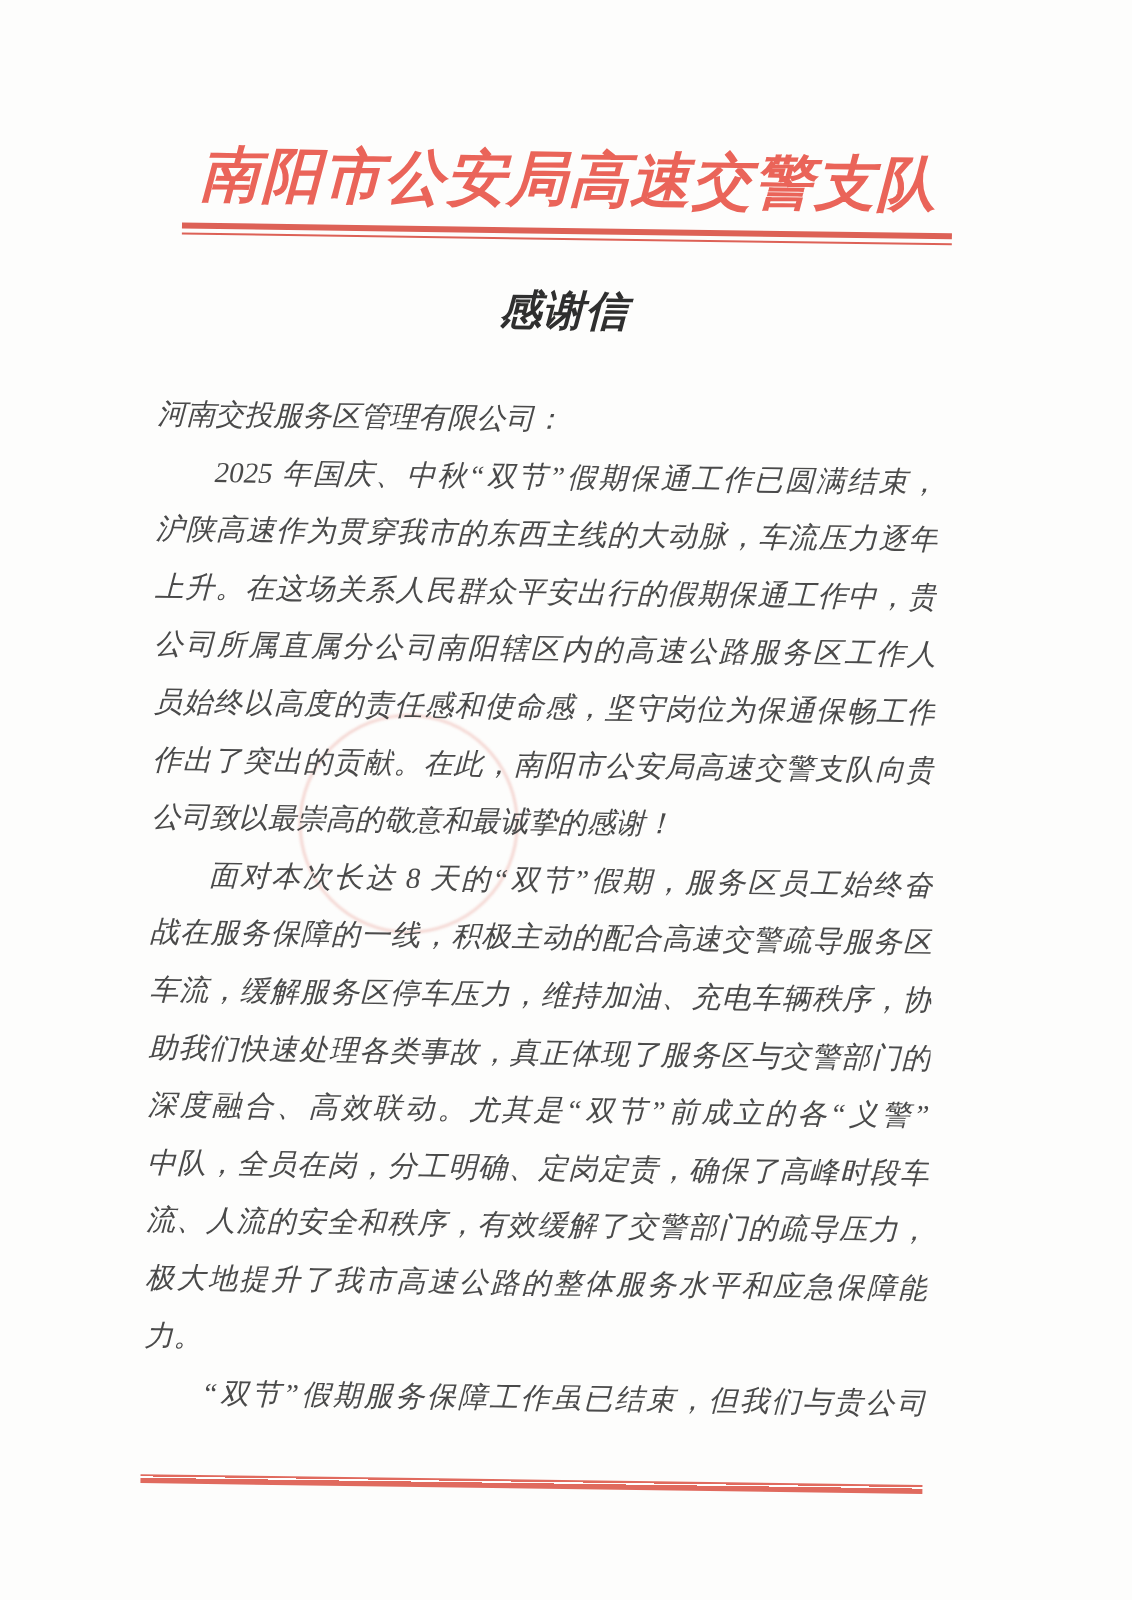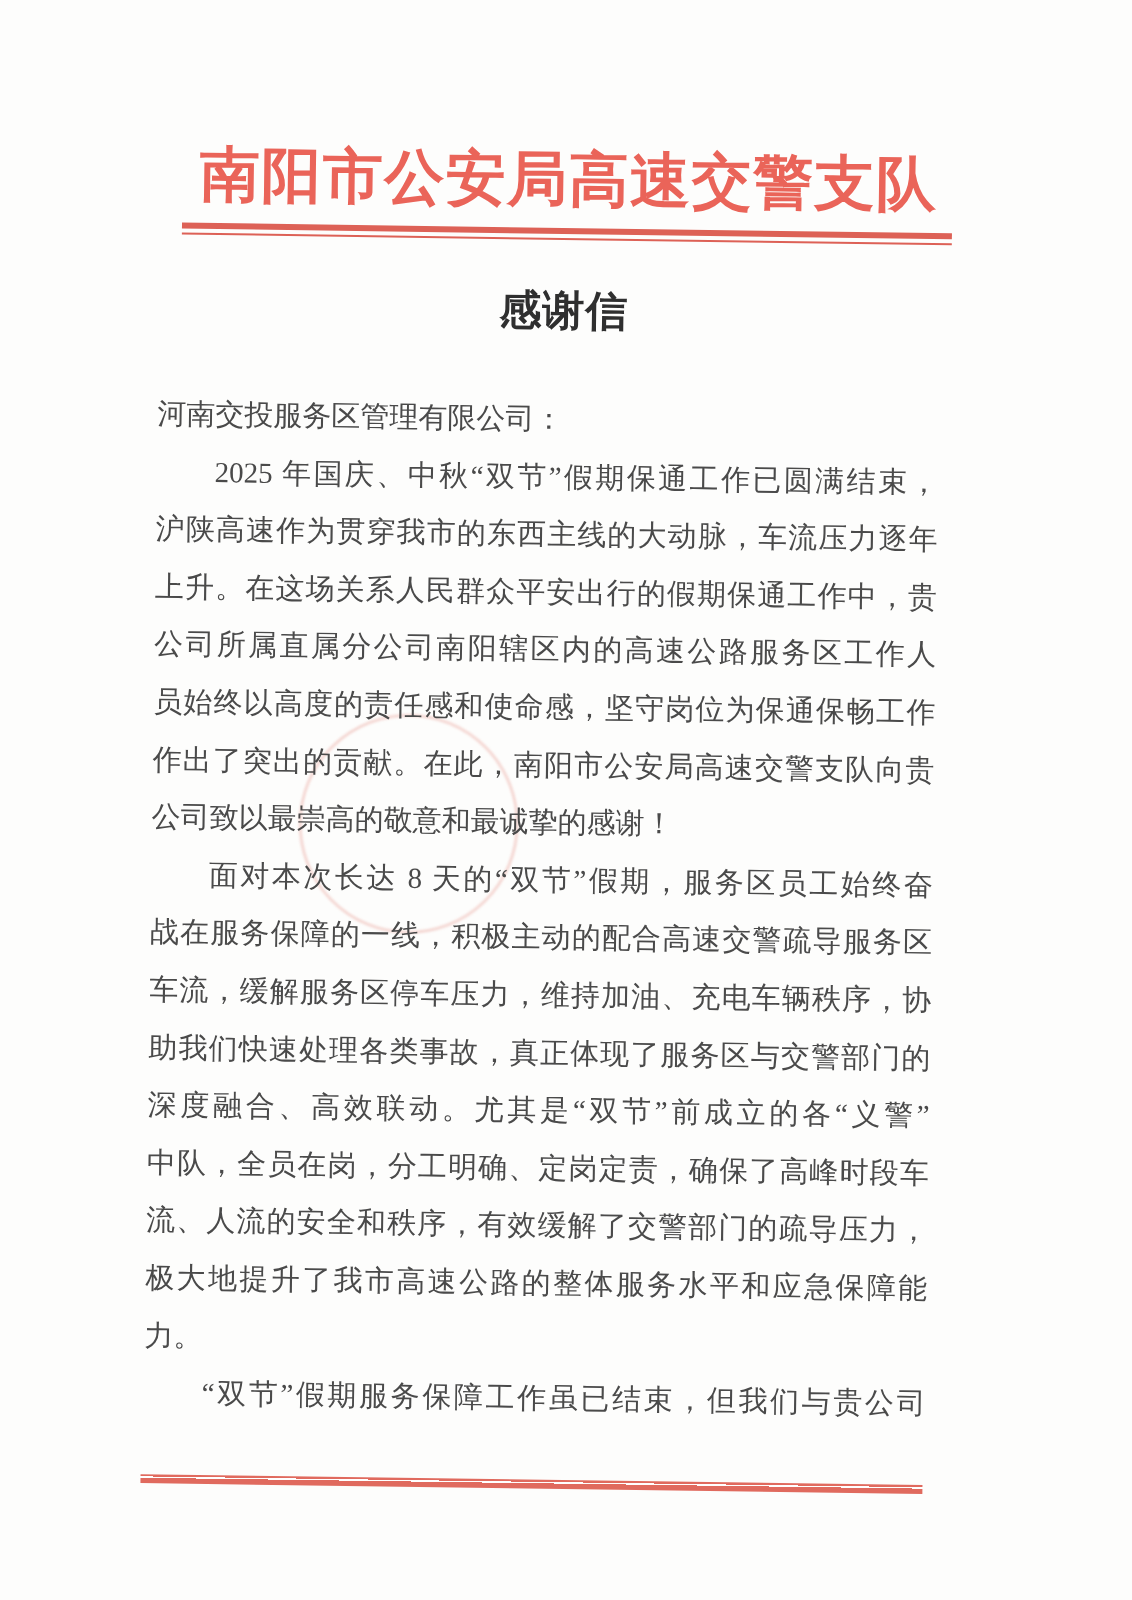--- a/index.html
+++ b/index.html
@@ -6,20 +6,21 @@
   html, body {
     margin: 0; padding: 0;
     background: #ffffff;
     font-family: "Liberation Serif", "DejaVu Serif", serif;
   }
   .page {
     position: relative;
     width: 1132px; height: 1600px;
     background: var(--paper, #fdfdfc);
     overflow: hidden;
+    font-style: italic;
   }
   
   .tilt {
     position: absolute; inset: 0;
     transform: rotate(0.8deg);
     transform-origin: 566px 800px;
   }
   .letterhead {
     position: absolute; top: 140px; left: 0; width: 1120px;
     text-align: center;

